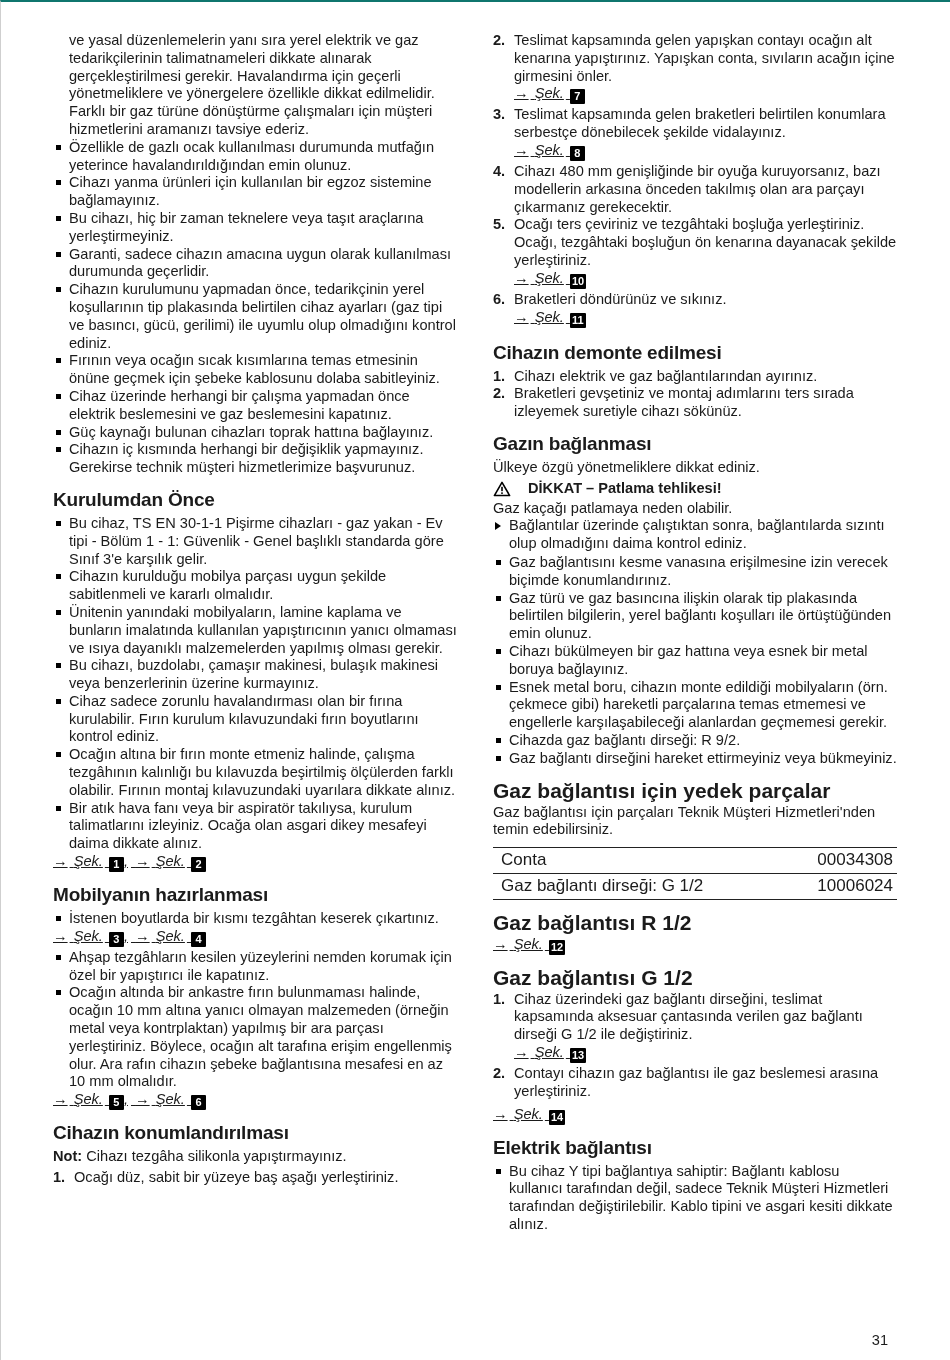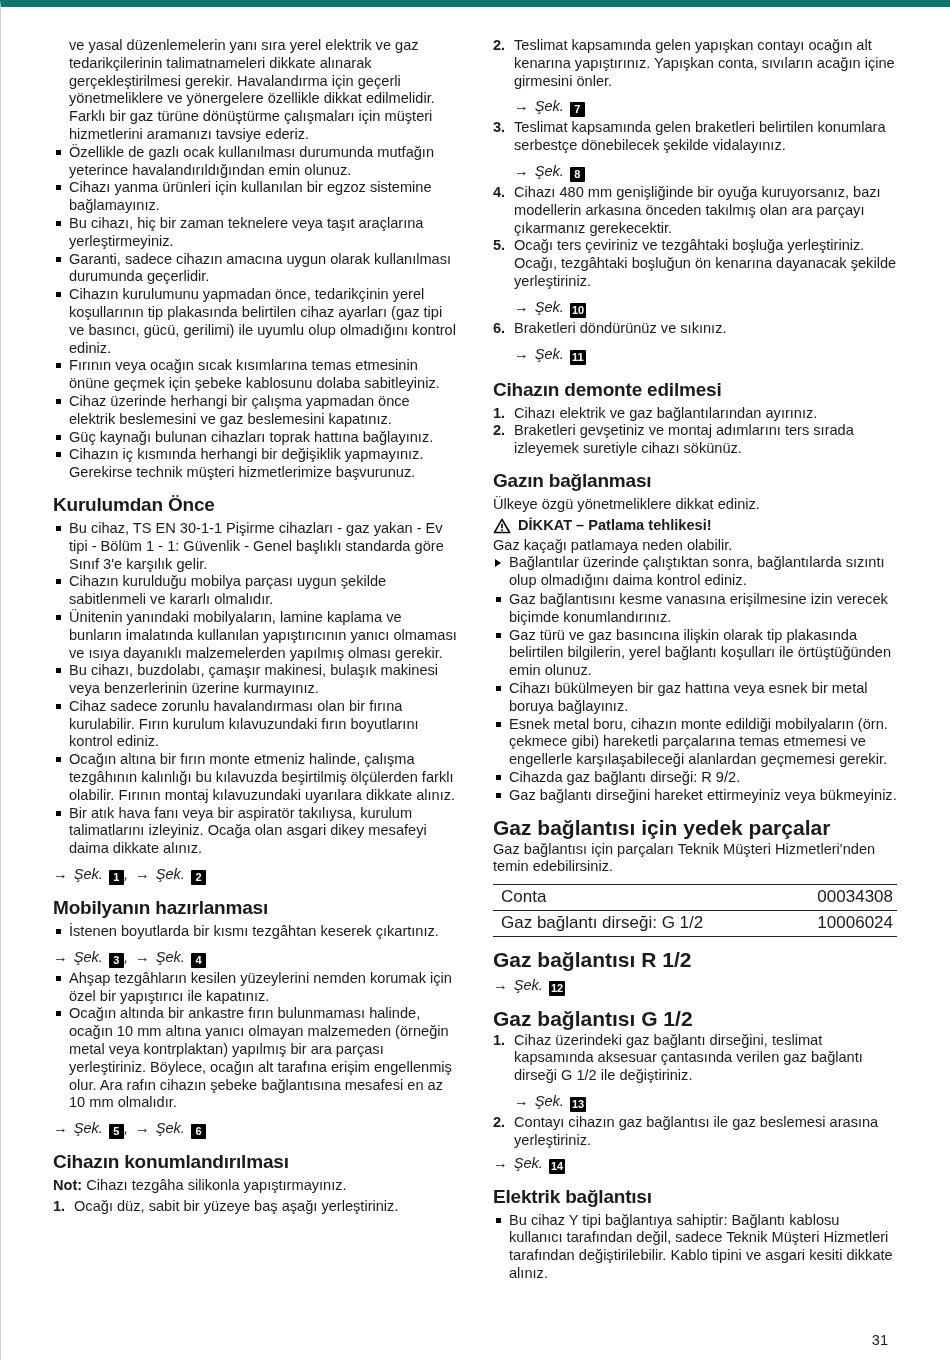--- a/index.html
+++ b/index.html
@@ -7,55 +7,55 @@
   body {
     width: 950px; height: 1360px;
     font-family: "Liberation Sans", sans-serif;
     color: #1b1b1b;
   }
   .page {
     position: relative;
     width: 950px; height: 1360px;
     padding: 30px 55px 0 52px;
     background: #fff;
-    border-top: 7px solid #0f766e;
+    border-top: 2px solid #0f766e;
     border-left: 1px solid #cfcfcf;
     overflow: hidden;
   }
   .cols { display: flex; gap: 36px; }
   .col { width: 404px; flex: none; font-size: 14.6px; line-height: 17.8px; }
   p { margin: 0; }
   .ind { padding-left: 16px; }
 
   ul.blist { list-style: none; margin: 0; padding: 0; }
   ul.blist > li { position: relative; padding-left: 16px; margin: 0; }
   .sq { position: absolute; left: 3px; top: 6px; width: 5px; height: 5px; background: #000; }
 
   h2 { font-size: 19px; line-height: 22px; font-weight: bold; margin: 12px 0 4px; letter-spacing: -0.2px; }
   h3 { font-size: 21px; line-height: 18px; font-weight: bold; margin: 14px 0 4px; }
 
-  .figref { font-style: italic; margin: 8px 0 2px; }
+  .figref { font-style: italic; margin: 0 0 2px; text-decoration: underline; }
   .figref .lab { margin-right: 2px; }
   .figbox {
     display: inline-block; min-width: 15px; height: 15px; padding: 0 2px;
     background: #000; color: #fff;
     font-style: normal; font-weight: bold; font-size: 11px; line-height: 15px;
     text-align: center; vertical-align: -2px; border-radius: 1px;
   }
   .sep { margin-right: 3px; }
 
   .step { display: flex; margin: 0; }
   .step > .n { flex: none; width: 21px; font-weight: bold; }
   .step .sbody { flex: 1; }
 
   .note { margin: 1px 0 3px; }
   .bold { font-weight: bold; }
 
   .warn { margin: 2px 0 1px; }
-  .warn-head { display: flex; align-items: center; gap: 7px; font-weight: bold; margin: 3px 0 2px; }
+  .warn-head { display: flex; align-items: center; gap: 17px; font-weight: bold; margin: 3px 0 2px; }
   .wicon { flex: none; display: inline-flex; }
 
   .action { position: relative; padding-left: 16px; }
   .tri {
     position: absolute; left: 2px; top: 4.5px; width: 0; height: 0;
     border-top: 4.5px solid transparent; border-bottom: 4.5px solid transparent;
     border-left: 6.5px solid #000;
   }
 
   table.parts { width: 100%; border-collapse: collapse; margin: 8px 0 0; }

